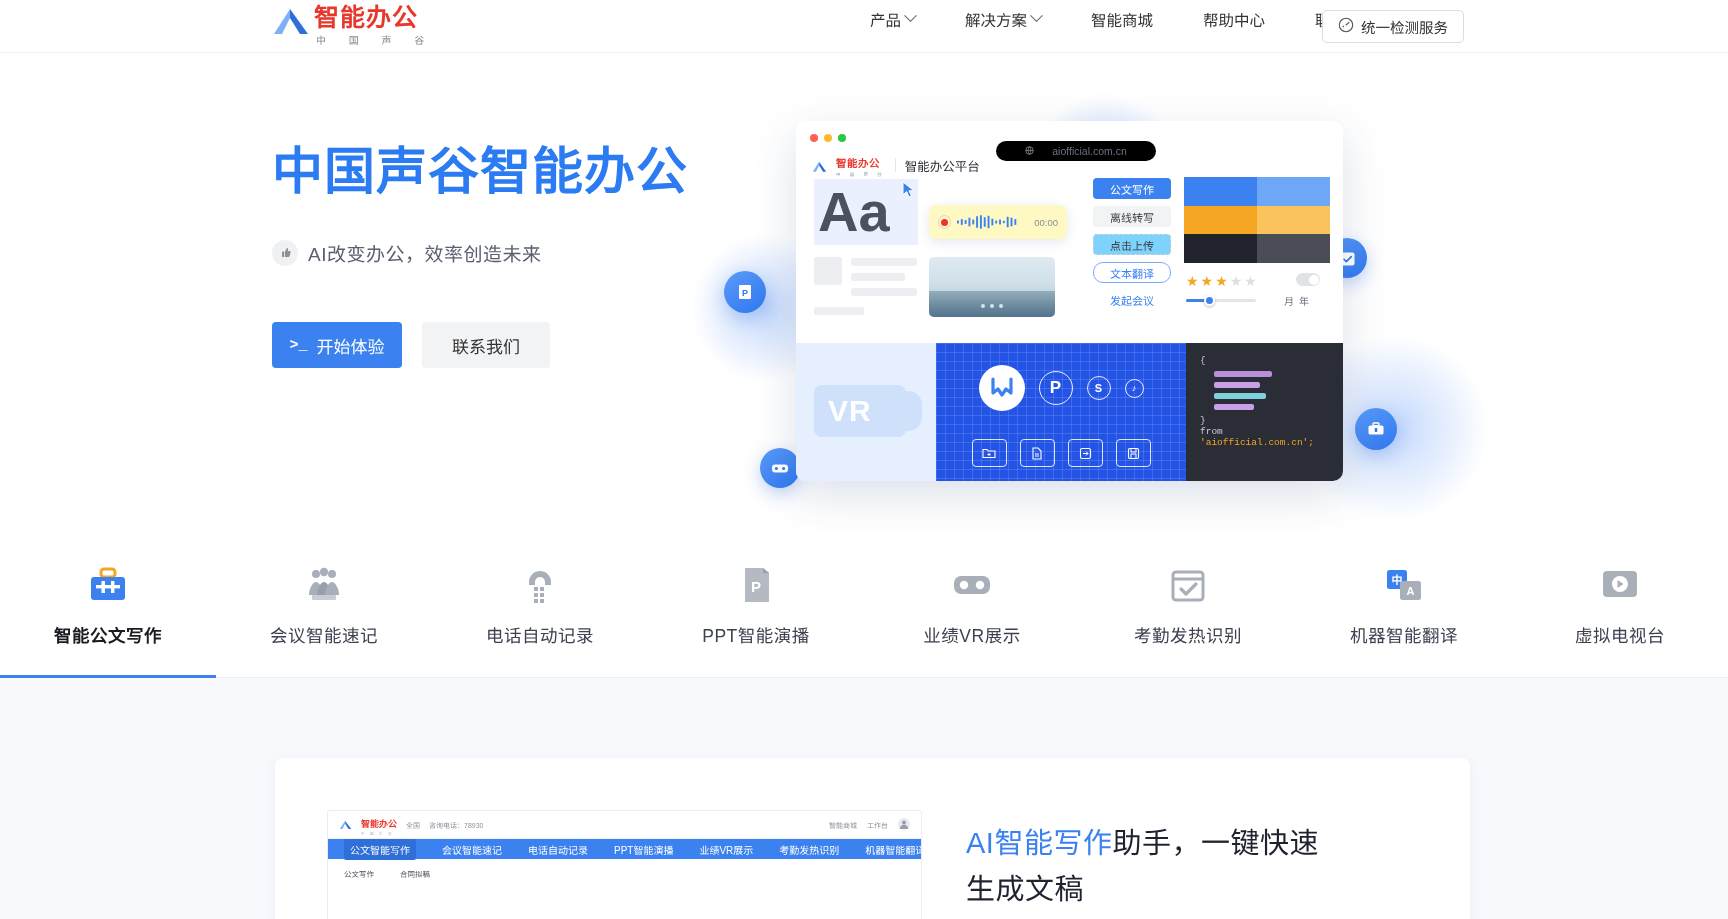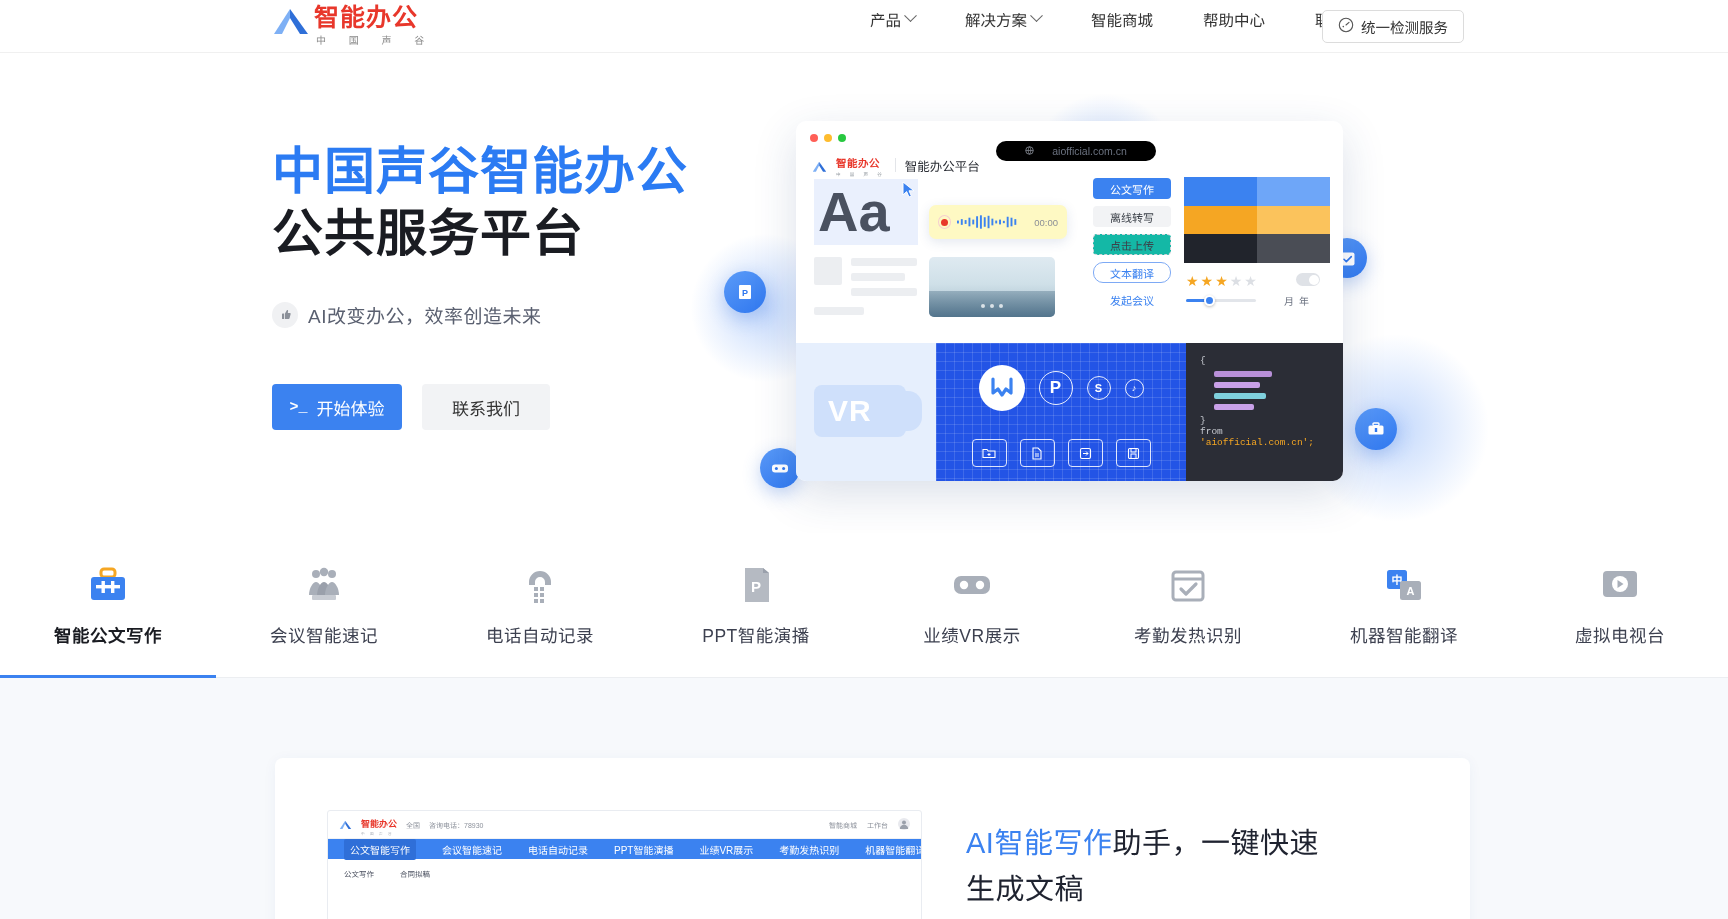--- a/index.html
+++ b/index.html
@@ -120,21 +120,21 @@
            background: linear-gradient(180deg,#dfeaf1 0%,#cfe0e8 45%,#9db6c6 100%); overflow: hidden; }
   .photo .ridge { position: absolute; bottom: 0; left: 0; width: 100%; height: 26px;
                   background: linear-gradient(180deg,rgba(110,140,160,.55),rgba(70,105,130,.85)); }
   .photo .dots { position: absolute; bottom: 9px; left: 0; width: 100%; display: flex; justify-content: center; gap: 5px; }
   .photo .dots i { width: 4px; height: 4px; border-radius: 50%; background: rgba(255,255,255,.75); display: block; }
 
   .pillbtn { position: absolute; left: 297px; width: 78px; height: 21px; border-radius: 4px;
              font-size: 11px; display: flex; align-items: center; justify-content: center; }
   .pb-on { background: #3b82f0; color: #fff; top: 57px; }
   .pb-off { background: #f2f3f5; color: #3c4149; top: 85px; }
-  .pb-dash { background: #14b8a6; color: #3c4149; border: 1px dashed #cfd3d9; top: 113px; }
+  .pb-dash { background: #7dd3fc; color: #3c4149; border: 1px dashed #cfd3d9; top: 113px; }
   .pb-line { background: #fff; color: #3b82f0; border: 1px solid #7eaaf5; top: 141px; border-radius: 10px; }
   .link-meet { position: absolute; left: 297px; top: 171px; width: 78px; text-align: center;
                font-size: 11px; color: #3b82f0; }
 
   .swatches { position: absolute; left: 388px; top: 56px; width: 146px; height: 86px; display: grid;
               grid-template-columns: 1fr 1fr; grid-template-rows: 1fr 1fr 1fr; }
 
   .stars { position: absolute; left: 390px; top: 152px; display: flex; gap: 2px; font-size: 14px; }
   .toggle { position: absolute; left: 500px; top: 152px; width: 24px; height: 13px; border-radius: 7px; background: #dfe2e7; }
   .toggle i { position: absolute; right: 1.5px; top: 1.5px; width: 10px; height: 10px; border-radius: 50%; background: #fff; display: block; }
@@ -244,21 +244,20 @@
       </span>
       <span>统一检测服务</span>
     </div>
   </div>
 
   <div class="hero">
 
     <div class="hero-copy">
       <div class="hero-h1">
         <div class="blue">中国声谷智能办公</div>
-        <div class="dark">公共服务平台</div>
       </div>
 
       <div class="hero-sub">
         <span class="thumb-circle">
           <svg width="13" height="13" viewBox="0 0 13 13">
             <path d="M3.6 5.6h1.6v5.4H3.6a.6.6 0 0 1-.6-.6V6.2a.6.6 0 0 1 .6-.6zM6 5.4l2-3.4c.7-.2 1.2.3 1.1 1L8.8 5h1.9c.7 0 1.1.6.9 1.2l-1 3.9c-.1.5-.5.9-1 .9H6z" fill="#8b9099"></path>
           </svg>
         </span>
         <span class="hero-sub-text">AI改变办公，效率创造未来</span>
       </div>

